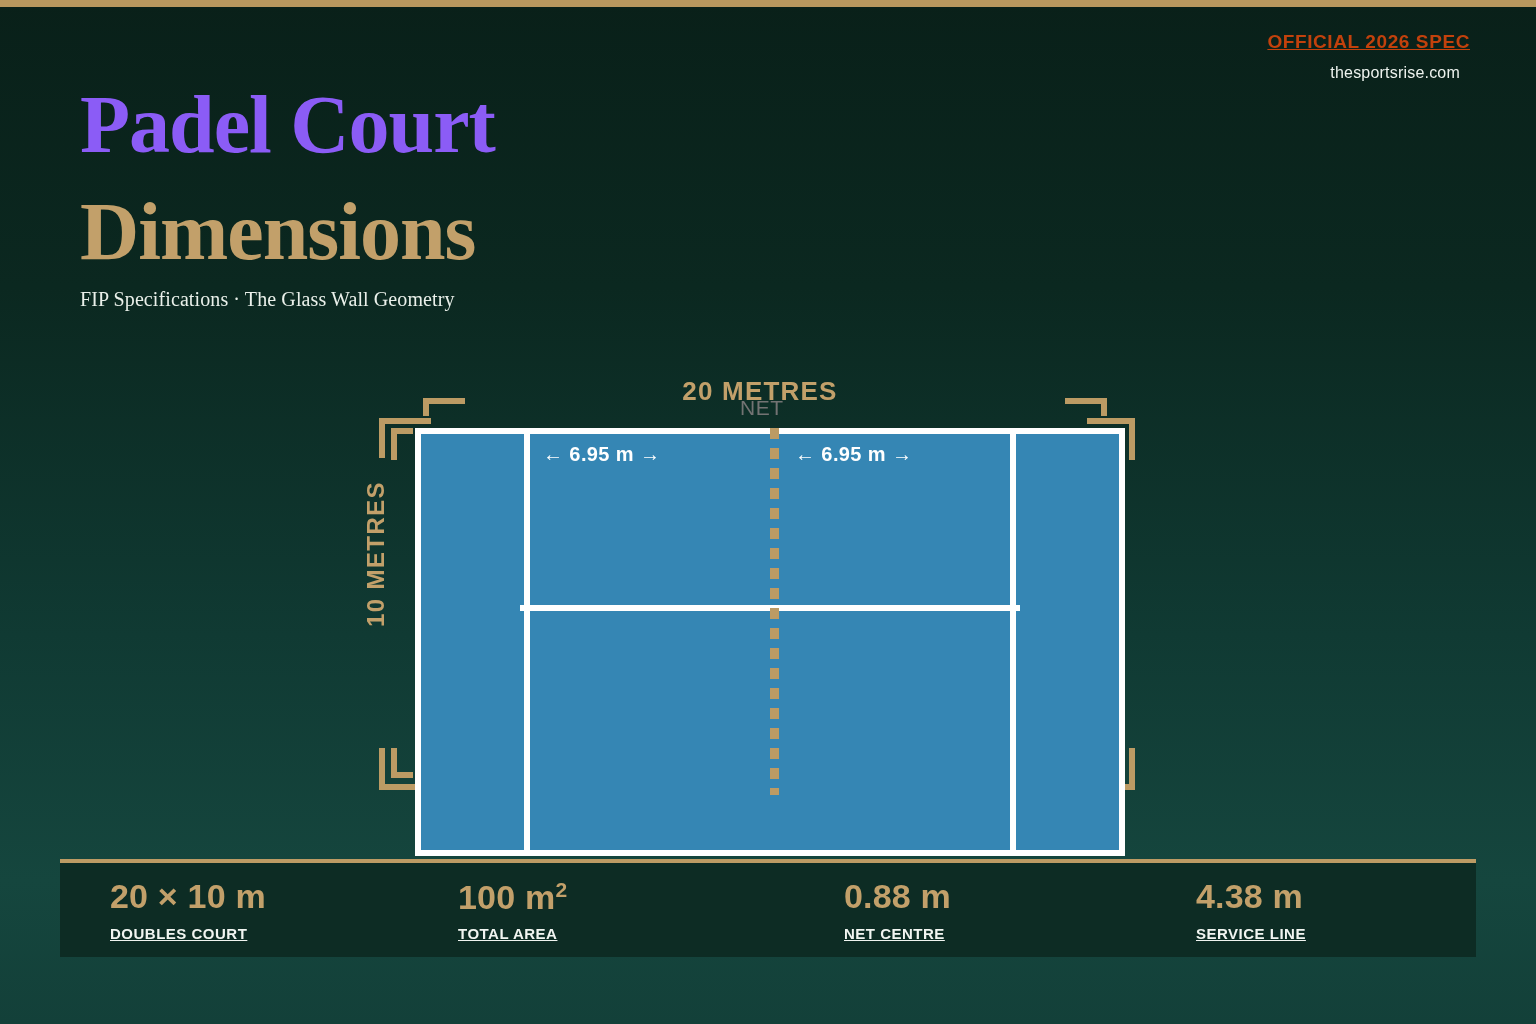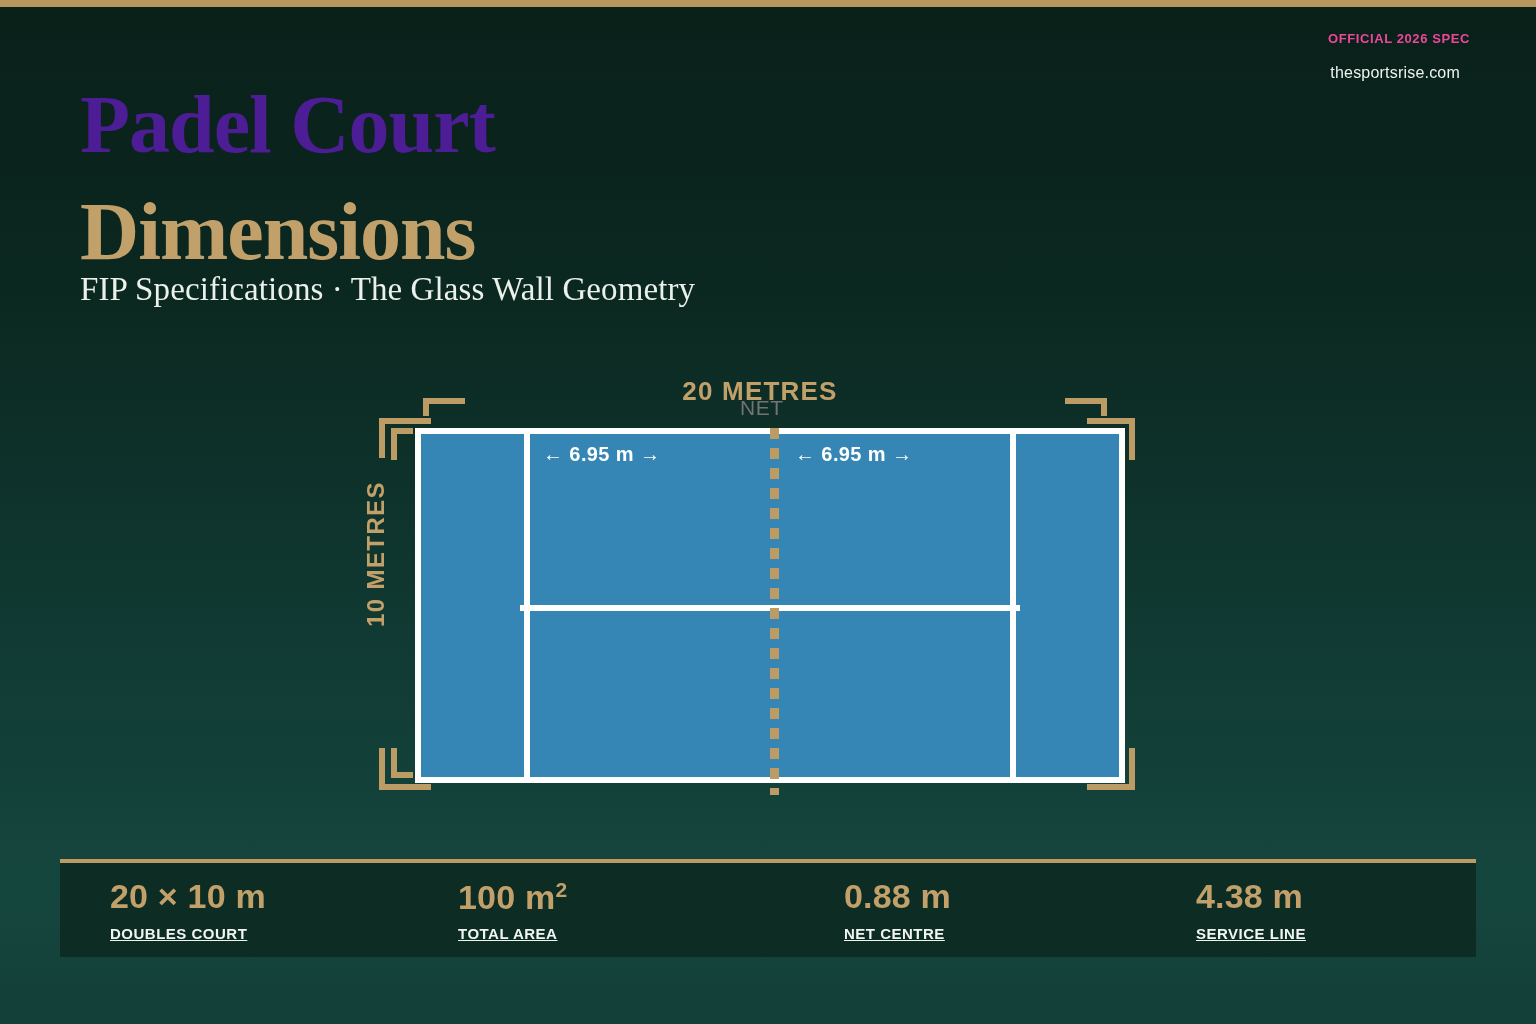--- a/index.html
+++ b/index.html
@@ -6,38 +6,38 @@
   html,body { width:1536px; height:1024px; }
   body {
     font-family:"Liberation Sans", sans-serif;
     background:linear-gradient(180deg,#092019 0%, #0b2820 28%, #103a33 62%, #15463e 86%, #134039 100%);
     position:relative; overflow:hidden;
   }
   #topbar { position:absolute; left:0; top:0; width:1536px; height:7px; background:#b8975e; }
 
   #spec-label {
     position:absolute; right:66px; top:31px;
-    font-size:13px; font-weight:bold; letter-spacing:.6px; color:#ec4899;
+    font-size:19px; font-weight:bold; letter-spacing:.6px; color:#c2410c;text-decoration:underline;
   }
   #site-label {
     position:absolute; right:76px; top:64px;
     font-size:16px; color:#eef3ef; letter-spacing:.2px;
   }
 
   #title-block { position:absolute; left:80px; top:86px; }
   .t-line {
     font-family:"Liberation Serif", serif;
     font-weight:bold; font-size:82px; line-height:.96;
     letter-spacing:-1px;
   }
-  #title-1 { color:#4c1d95; }
+  #title-1 { color:#8b5cf6; }
   #title-2 { color:#c2a06a;margin-top:28px; }
   #subtitle {
     font-family:"Liberation Serif", serif;
-    font-size:33px; color:#eaf0ea; letter-spacing:.1px;
+    font-size:20px; color:#eaf0ea; margin-top:17px; letter-spacing:.1px;
   }
 
   
   #diagram { position:absolute; left:355px; top:370px; width:810px; height:440px; }
 
   #top-dim-label {
     position:absolute; left:0; top:6px; width:810px; text-align:center;
     font-size:26px; font-weight:bold; letter-spacing:1.2px; color:#c2a06a;
   }
   #net-label {
@@ -50,21 +50,21 @@
     font-size:24px; font-weight:bold; letter-spacing:1.4px; color:#c2a06a;
     white-space:nowrap;
   }
 
   
   .brk { position:absolute; background:transparent; }
   .brk i { position:absolute; background:#bc9b64; display:block; }
 
   
   #court {
-    position:absolute; left:60px; top:58px; width:710px; height:355px;
+    position:absolute; left:60px; top:58px; width:710px; height:428px;
     background:#ffffff; padding:6px;
   }
   #court-surface { position:relative; width:100%; height:100%; background:#3586b4; }
 
   .cline { position:absolute; background:#ffffff; }
   
   #svc-left  { left:103px; top:0; width:6px; height:100%; }
   
   #svc-right { left:589px; top:0; width:6px; height:100%; }
   

